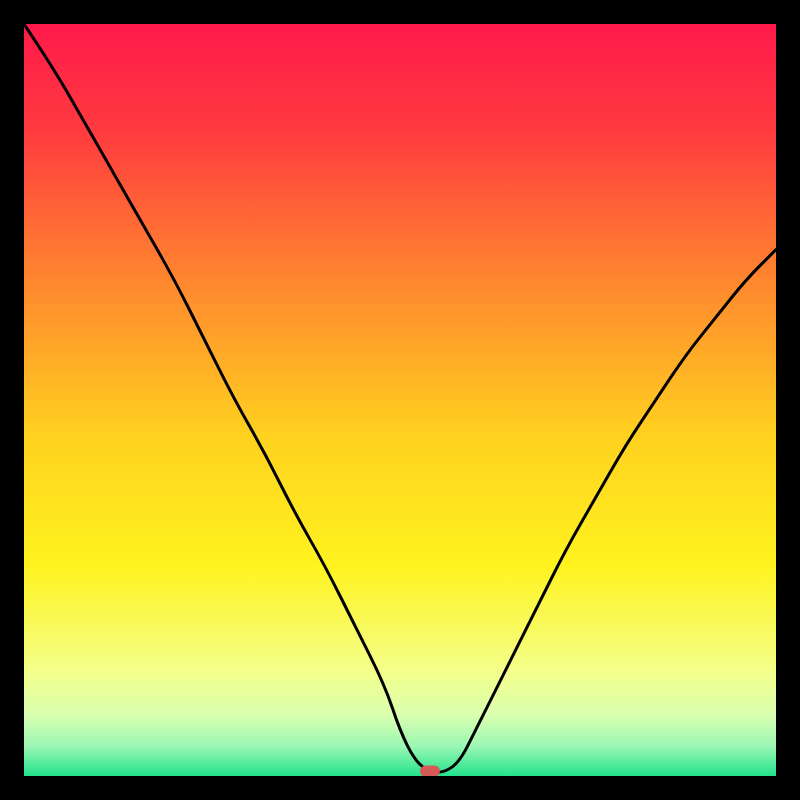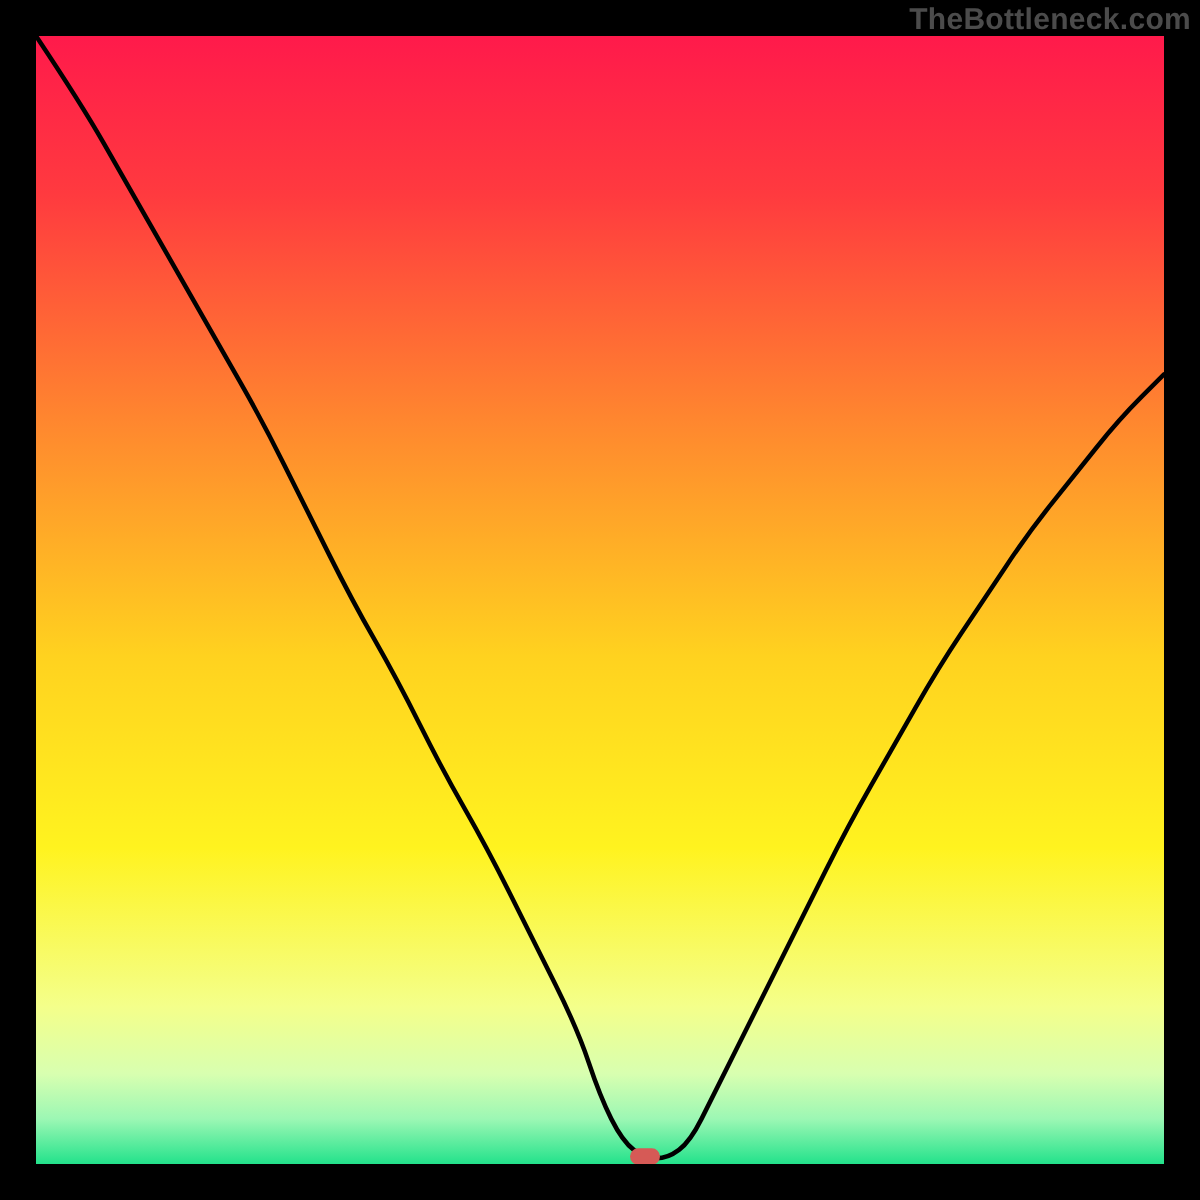--- a/index.html
+++ b/index.html
@@ -56,15 +56,14 @@
 <div class="frame">
 
   <div class="plot-area">
     <div class="gradient-bg" id="grad" style="background: linear-gradient(rgb(255, 26, 75) 0%, rgb(255, 58, 63) 14%, rgb(255, 138, 46) 35%, rgb(255, 210, 31) 55%, rgb(255, 243, 31) 72%, rgb(244, 255, 138) 86%, rgb(216, 255, 176) 92%, rgb(156, 247, 180) 96%, rgb(35, 226, 139) 100%);"></div>
     <svg class="curve-svg" id="curve-svg" viewBox="0 0 752 752" preserveAspectRatio="none">
         <path d="M 0 0 Q 30.080000000000002 45.120000000000005 45.120000000000005 71.44 Q 60.160000000000004 97.75999999999999 75.2 124.07999999999998 Q 90.24 150.39999999999998 105.28 176.71999999999997 Q 120.32000000000001 203.03999999999996 135.36 229.35999999999996 Q 150.4 255.67999999999995 165.44 285.76 Q 180.48 315.84000000000003 195.52 345.92 Q 210.56000000000003 376 225.60000000000002 402.32 Q 240.64000000000001 428.64 255.68 458.72 Q 270.71999999999997 488.8 285.76 515.12 Q 300.8 541.4399999999999 315.84000000000003 571.52 Q 330.88 601.6 345.91999999999996 631.6800000000001 Q 360.96 661.76 368.48 684.3199999999999 Q 376 706.88 383.52 721.9200000000001 Q 391.04 736.96 398.56000000000006 742.6 Q 406.08000000000004 748.24 413.6 748.24 Q 421.12000000000006 748.24 428.64 742.6 Q 436.15999999999997 736.96 443.67999999999995 721.9200000000001 Q 451.2 706.88 466.24 676.8 Q 481.28000000000003 646.72 496.32000000000005 616.64 Q 511.36 586.56 526.4 556.48 Q 541.4399999999999 526.4 556.48 500.08 Q 571.52 473.76 586.56 447.44 Q 601.6 421.12 616.64 398.56 Q 631.68 376 646.72 353.43999999999994 Q 661.76 330.87999999999994 676.8 312.08 Q 691.84 293.28000000000003 706.88 274.48 Q 721.92 255.67999999999995 736.96 240.64 L 752 225.60000000000002" fill="none" stroke="#000000" stroke-width="3" stroke-linecap="round" stroke-linejoin="round"></path>
       </svg>
     <div class="marker" id="marker" style="left: 406.08px; top: 747.488px; background: rgb(214, 90, 86);"></div>
   </div>
 
-  <div class="watermark">TheBottleneck.com</div>
 
 </div>
 
 </body></html>

